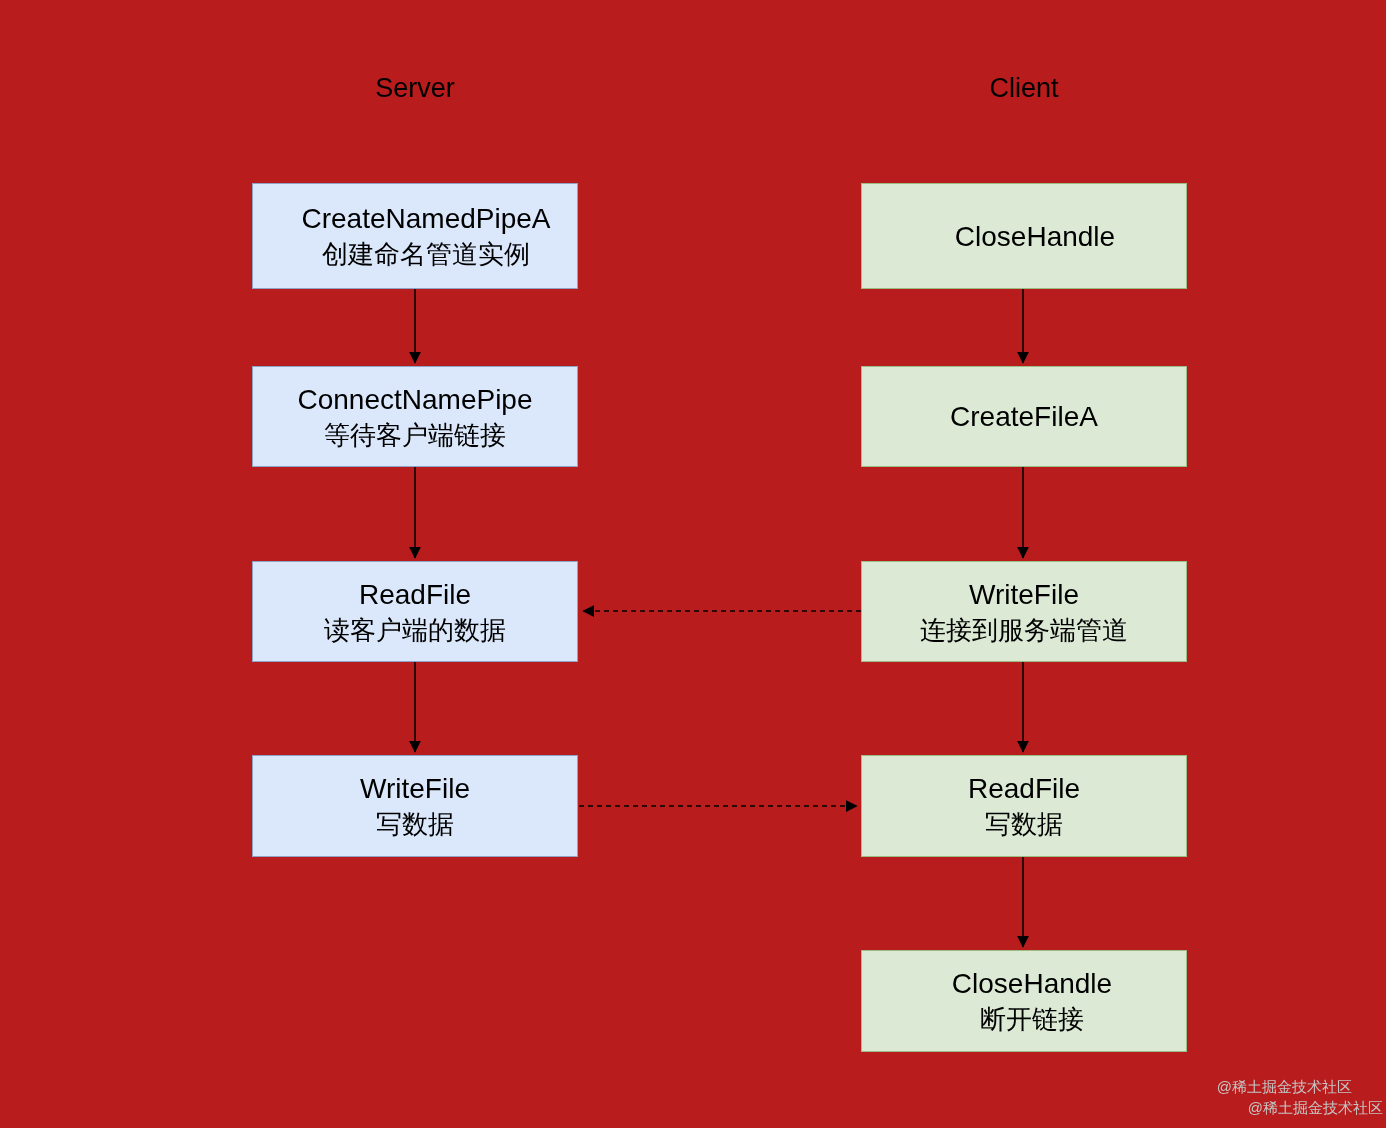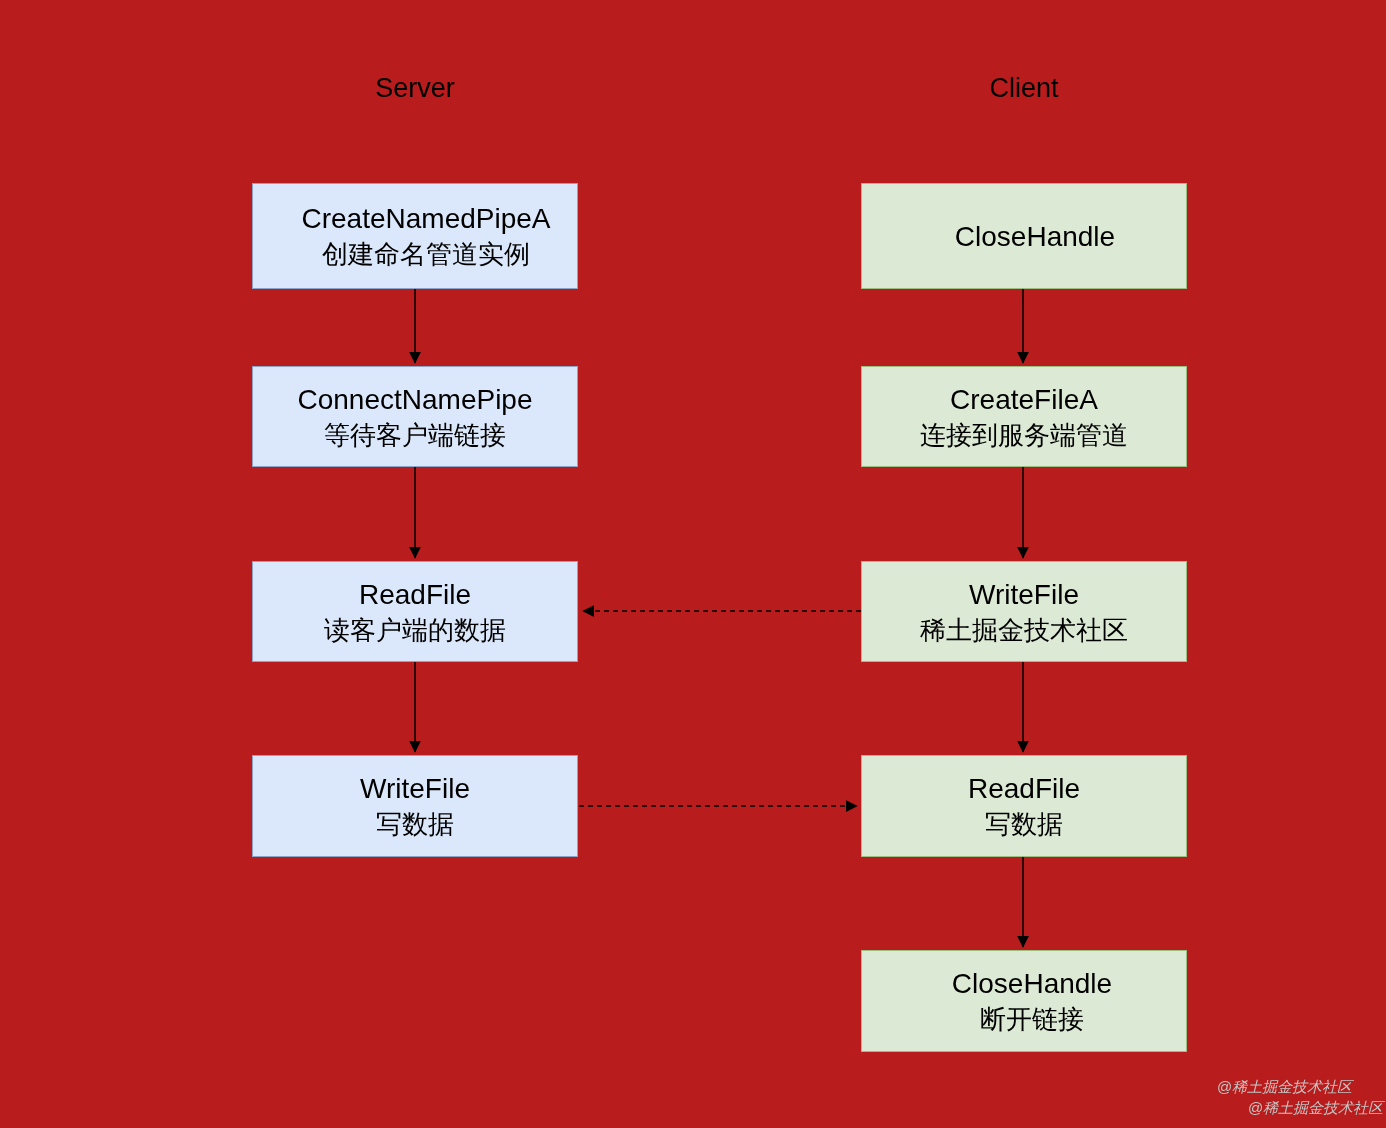--- a/index.html
+++ b/index.html
@@ -69,21 +69,20 @@
   .row4 { top: 755px; height: 102px; }
   .row5 { top: 950px; height: 102px; padding-left: 16px; }
   .watermark {
     position: absolute;
     top: 1076px;
     right: 3px;
     text-align: right;
     color: #c5c5c5;
     font-size: 15px;
     line-height: 21px;
-    font-style: italic;
   }
   .watermark .wm-line1 { padding-right: 31px; }
 </style>
 </head>
 <body>
 
 <div class="canvas">
 
   <svg class="arrow-layer" width="1386" height="1128" viewBox="0 0 1386 1128" xmlns="http://www.w3.org/2000/svg">
     <defs>
@@ -123,25 +122,24 @@
   <div class="node server-node row4">
     <div class="api">WriteFile</div>
     <div class="desc">写数据</div>
   </div>
 
   <div class="node client-node row1">
     <div class="api">CloseHandle</div>
   </div>
   <div class="node client-node row2">
     <div class="api">CreateFileA</div>
-    <div class="desc">连接到服务端管道</div>
   </div>
   <div class="node client-node row3">
     <div class="api">WriteFile</div>
-    <div class="desc">稀土掘金技术社区</div>
+    <div class="desc">连接到服务端管道</div>
   </div>
   <div class="node client-node row4">
     <div class="api">ReadFile</div>
     <div class="desc">写数据</div>
   </div>
   <div class="node client-node row5">
     <div class="api">CloseHandle</div>
     <div class="desc">断开链接</div>
   </div>
 

